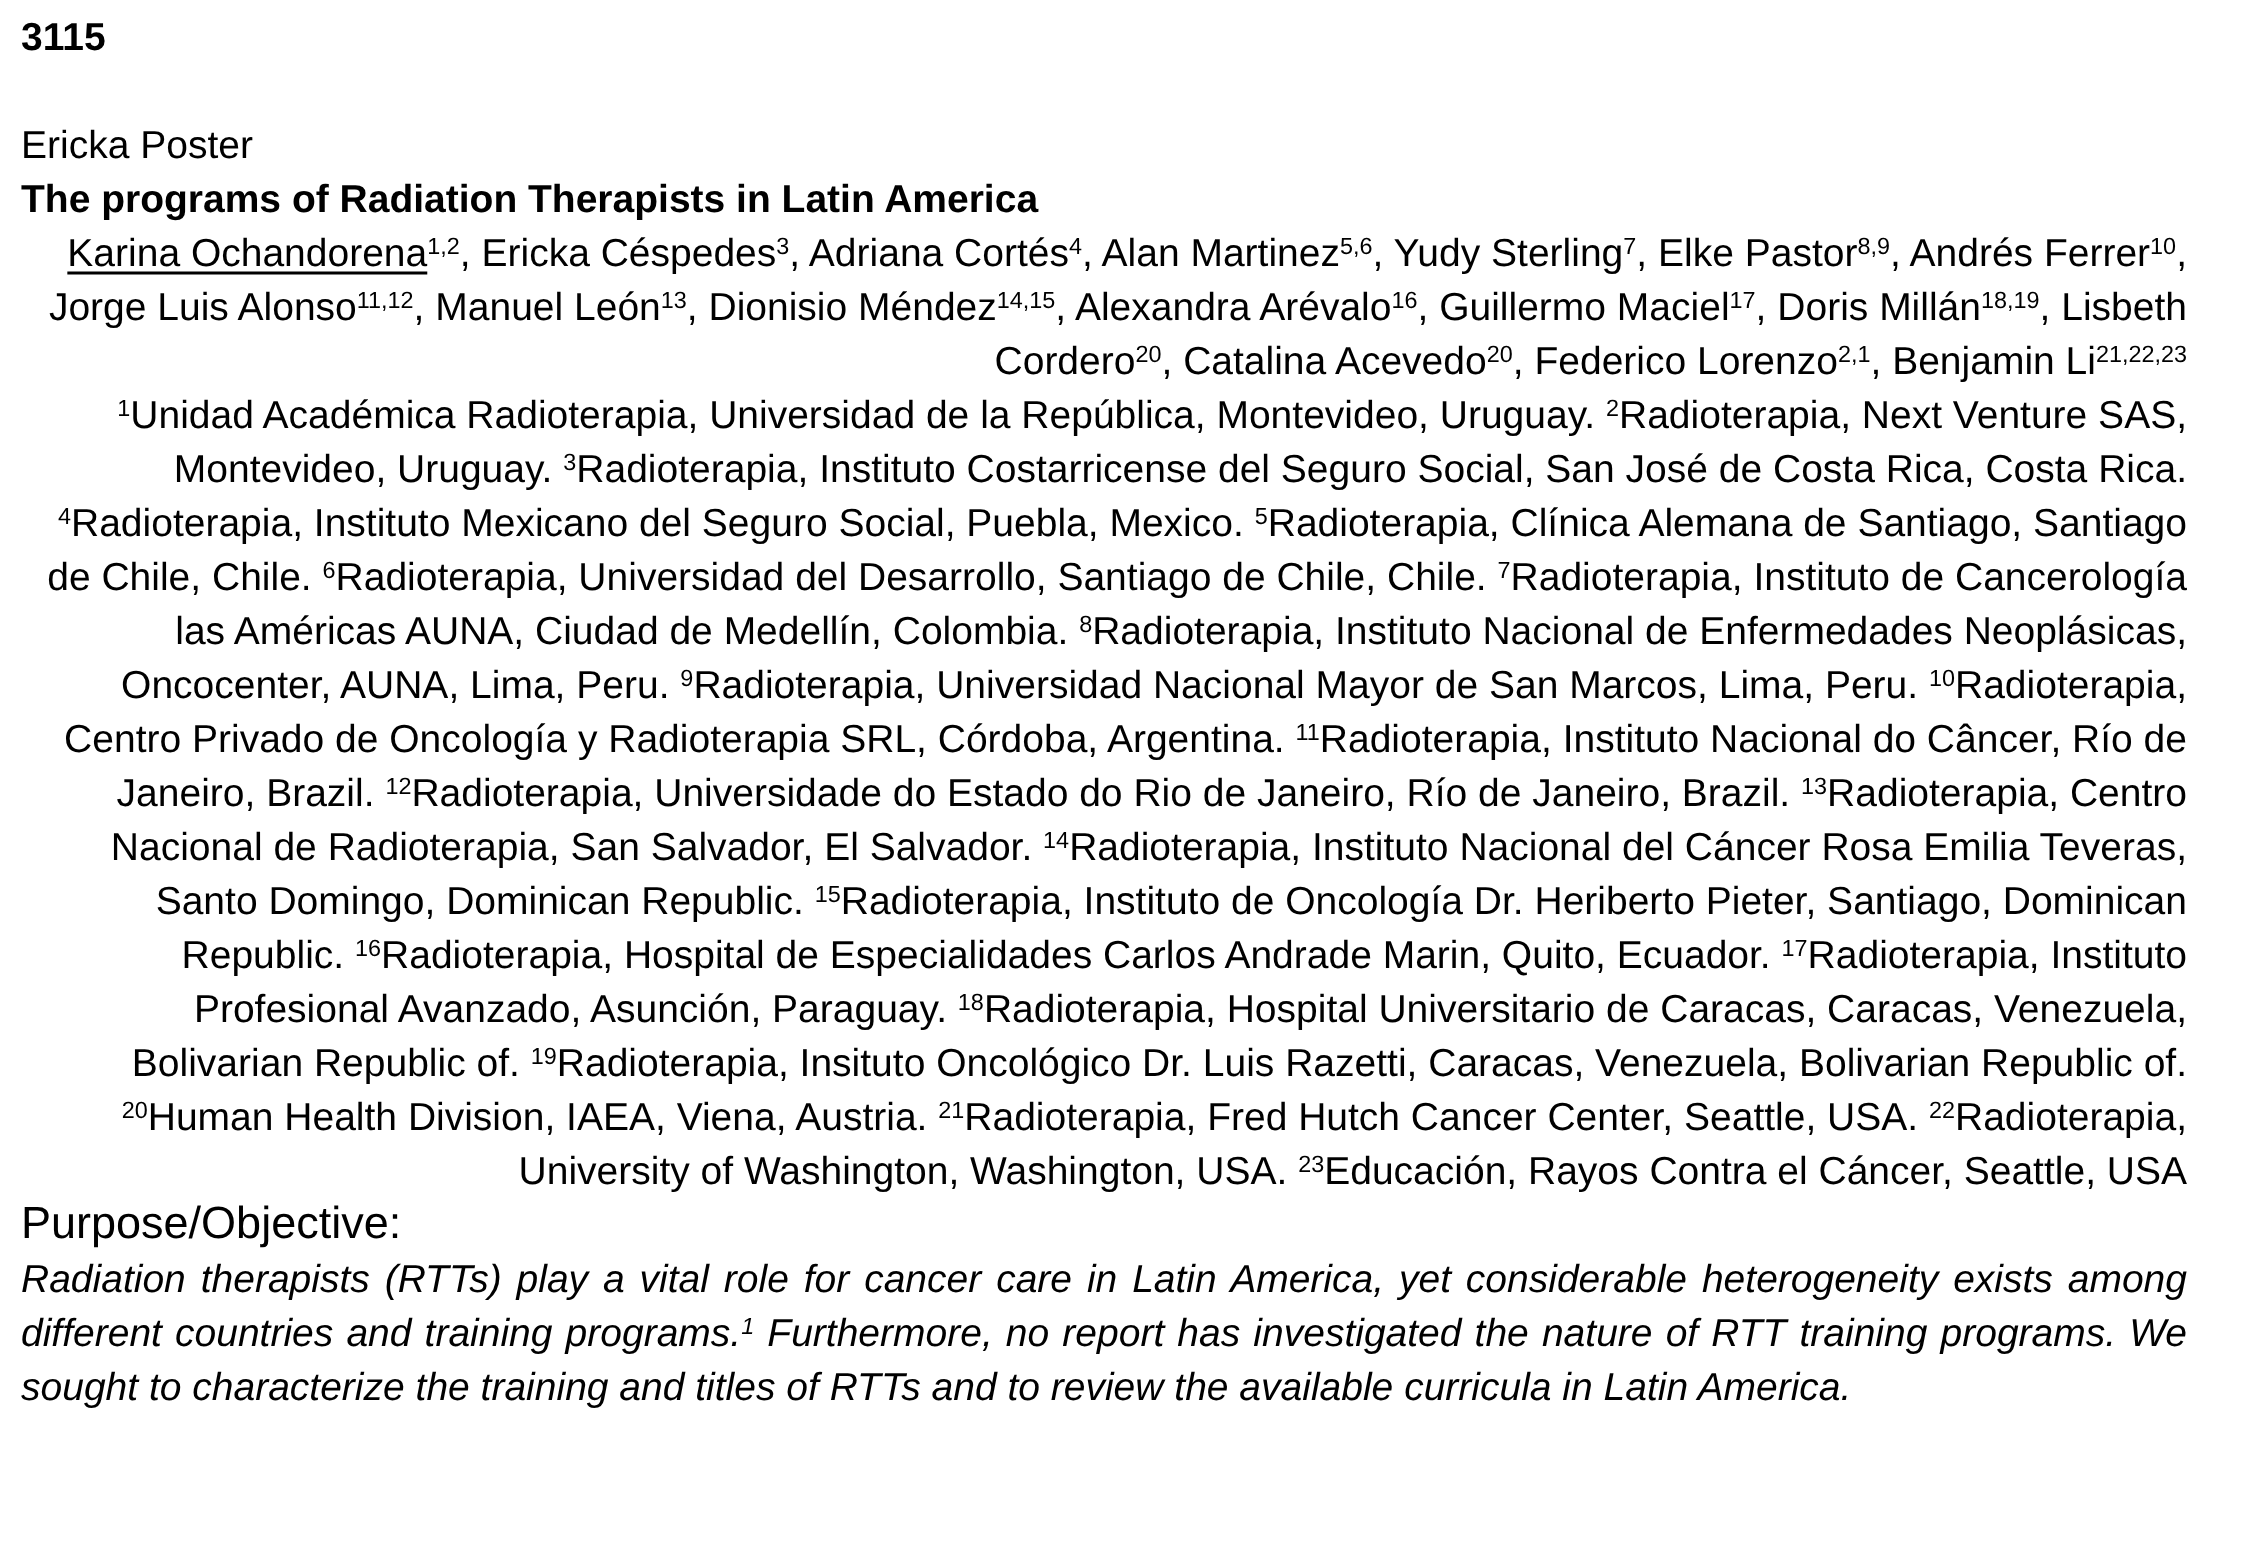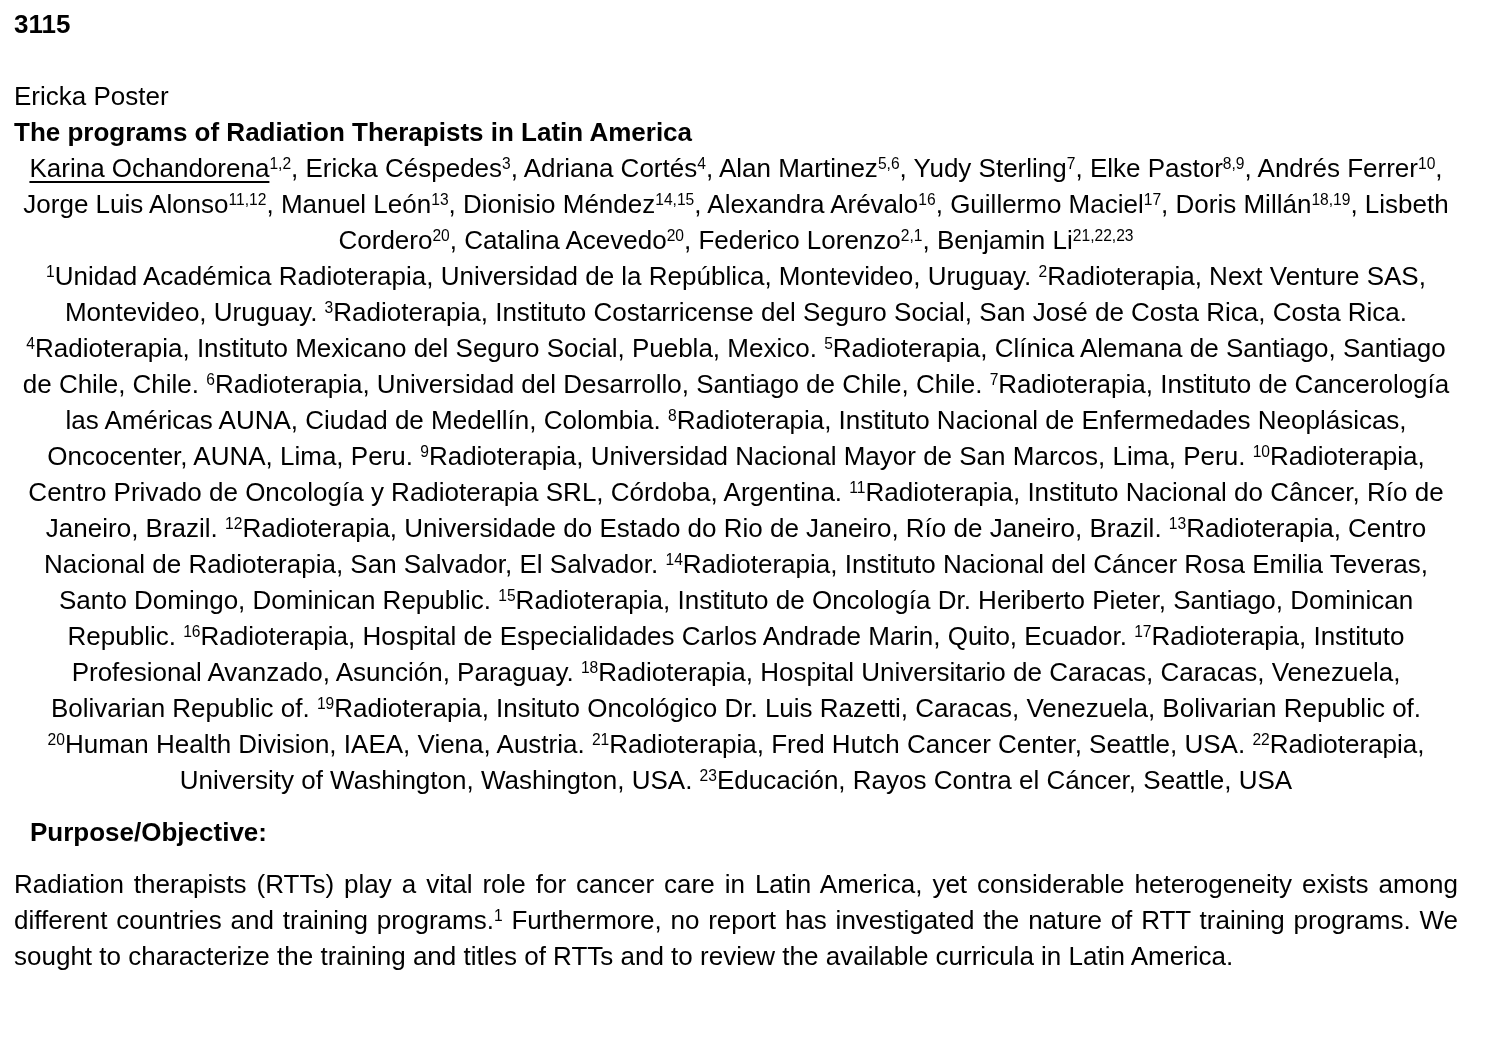--- a/index.html
+++ b/index.html
@@ -20,28 +20,28 @@
     font-weight: 700;
     margin: 0 0 36px 0;
   }
   .presentation-type { margin: 0; }
   .title {
     font-size: 26px;
     line-height: 36px;
     font-weight: 700;
     margin: 0;
   }
-  .authors, .affiliations { margin: 0; text-align: center; }
+  .authors, .affiliations { margin: 0; text-align: right; }
   .section-heading {
-    font-size: 26px;
+    font-size: 30px;
     line-height: 36px;
-    font-weight: 700;
-    margin: 16px;
+    font-weight: 400;
+    margin: 0;
   }
-  .section-body { margin: 0; text-align: justify; }
+  .section-body { margin: 0; text-align: justify; font-style: italic; }
   sup {
     font-size: 60%;
     line-height: 0;
     vertical-align: baseline;
     position: relative;
     top: -0.52em;
   }
   .u {
     text-decoration: underline;
     text-decoration-thickness: 2px;

